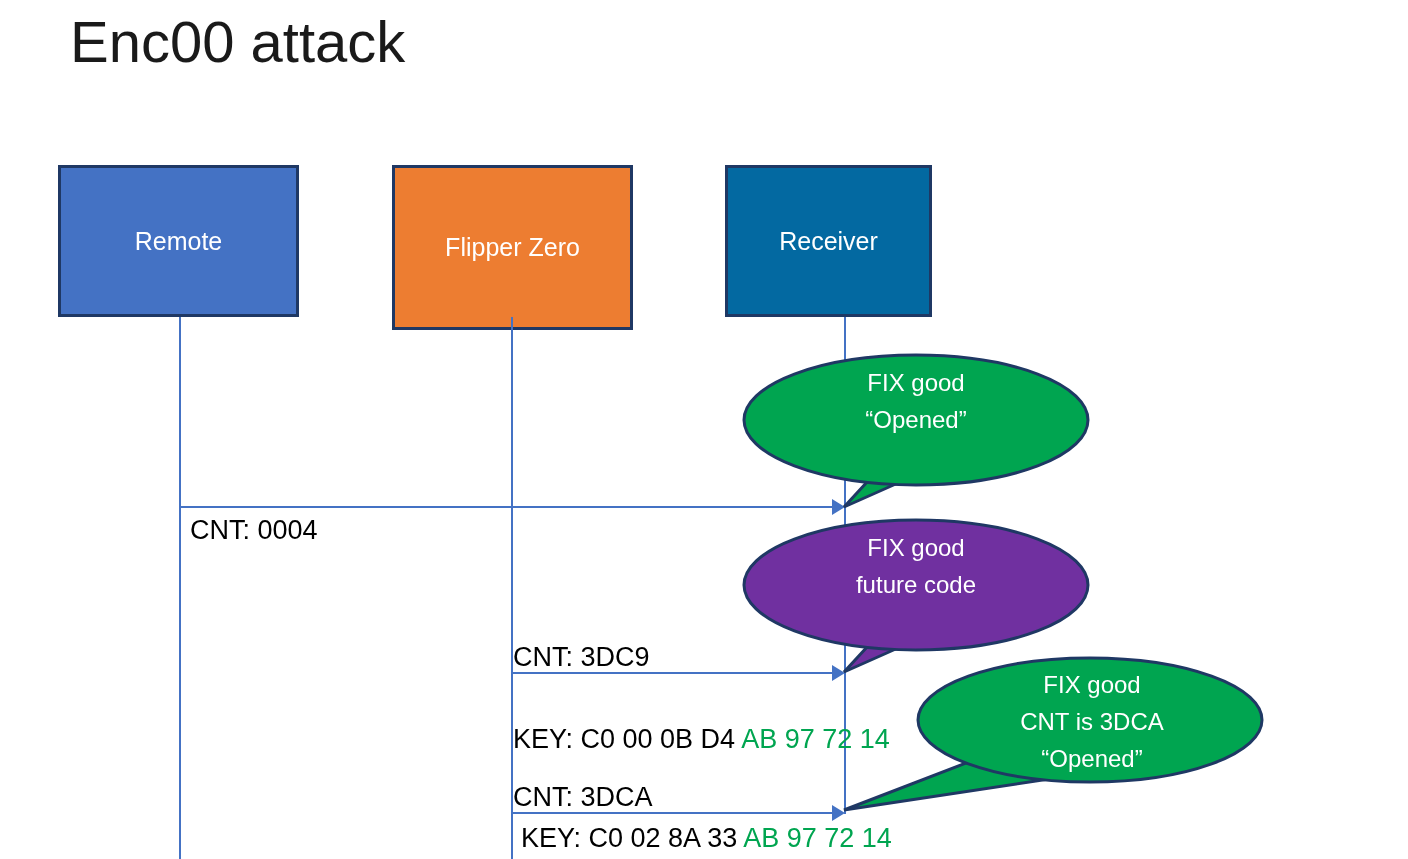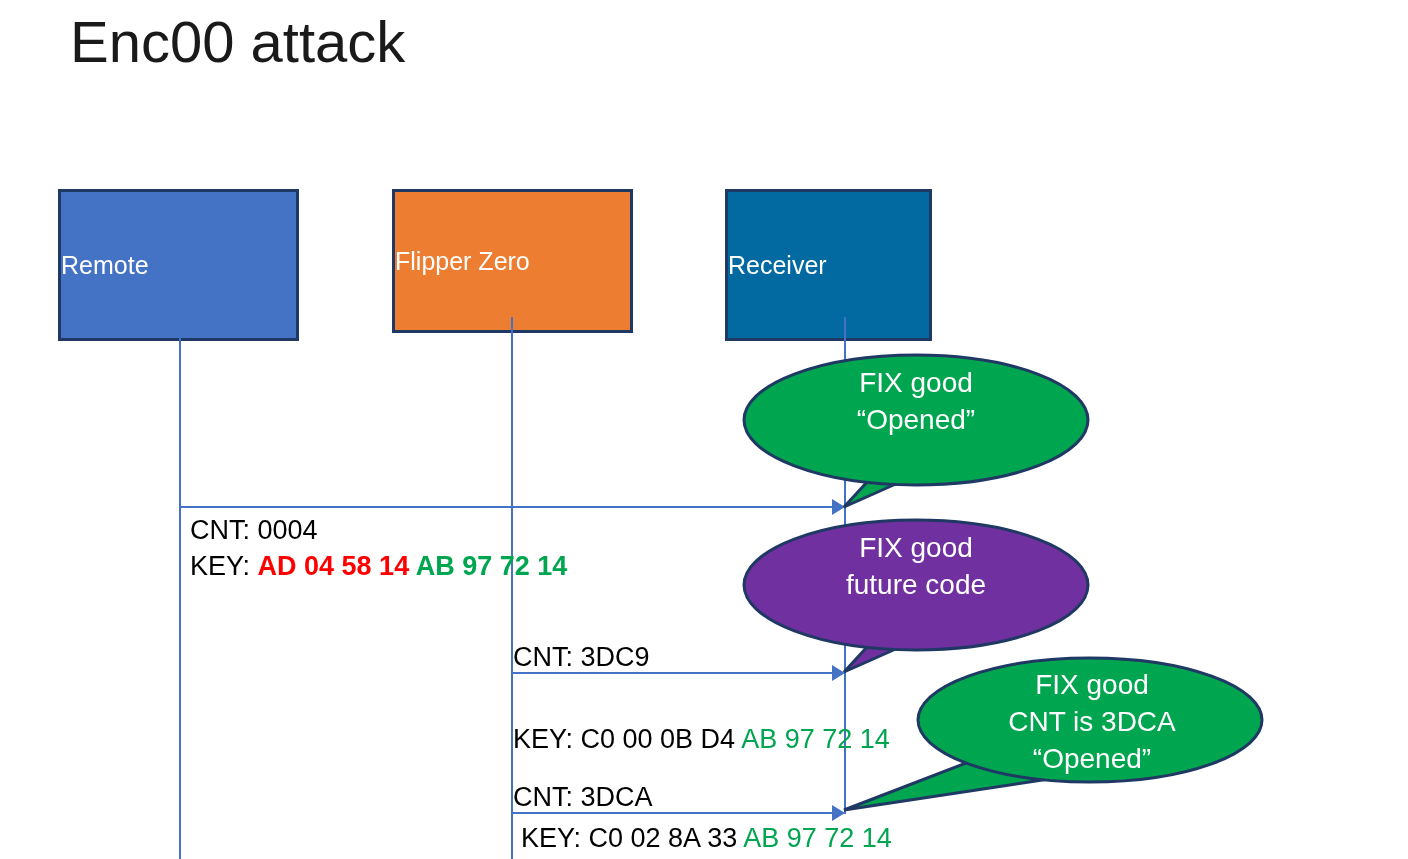--- a/index.html
+++ b/index.html
@@ -27,24 +27,24 @@
     white-space: nowrap;
   }
 
   
   .actor-box {
     position: absolute;
     box-sizing: border-box;
     border: 3px solid #1f3864;
     display: flex;
     align-items: center;
+    justify-content: center;
     color: #ffffff;
     font-size: 25px;
     font-weight: 400;
-    margin-top: 24px;
   }
   .actor-label { pointer-events: none; }
 
   
   .lifeline {
     position: absolute;
     width: 2px;
     background: #4472c4;
   }
 
@@ -78,55 +78,52 @@
   
   .callout { position: absolute; }
   .callout svg { display: block; overflow: visible; }
   .callout-text {
     position: absolute;
     left: 0;
     top: 0;
     width: 100%;
     text-align: center;
     color: #ffffff;
-    font-size: 28px;
+    font-size: 24px;
     line-height: 37px;
     pointer-events: none;
   }
 </style>
 </head>
 <body>
 
 <div id="slide">
 
   <div id="title">Enc00 attack</div>
 
   <div class="actor-box" style="left:58px; top:165px; width:241px; height:152px; background:#4472c4;">
     <span class="actor-label">Remote</span>
   </div>
 
-  <div class="actor-box" style="left:392px; top:165px; width:241px; height:144px; background:#ed7d31;">
+  <div class="actor-box" style="left:392px; top:165px; width:241px; height:165px; background:#ed7d31;">
     <span class="actor-label">Flipper Zero</span>
   </div>
 
   <div class="actor-box" style="left:725px; top:165px; width:207px; height:152px; background:#0369a1;">
     <span class="actor-label">Receiver</span>
   </div>
 
   <div class="lifeline" style="left:179px; top:317px; height:542px;"></div>
   <div class="lifeline" style="left:511px; top:317px; height:542px;"></div>
   <div class="lifeline" style="left:844px; top:317px; height:497px;"></div>
 
   <div class="msg-line" style="left:180px; top:506px; width:662px;"></div>
   <div class="arrow-head" style="left:832px; top:499px;"></div>
 
   <div class="msg-text" style="left:190px; top:514px;">CNT: 0004</div>
-  <div class="msg-text" style="left:190px; top:550px;">
-    <span>KEY: </span><span class="k-red k-bold">AD 04 58 14 </span><span class="k-green k-bold">AB 97 72 14</span>
-  </div>
 
   <div class="msg-line" style="left:512px; top:672px; width:330px;"></div>
   <div class="arrow-head" style="left:832px; top:665px;"></div>
 
   <div class="msg-text" style="left:513px; top:641px;">CNT: 3DC9</div>
   <div class="msg-text" style="left:513px; top:682px;margin-top:41px;">
     <span>KEY: C0 00 0B D4 </span><span class="k-green">AB 97 72 14</span>
   </div>
 
   <div class="msg-line" style="left:512px; top:812px; width:330px;"></div>

